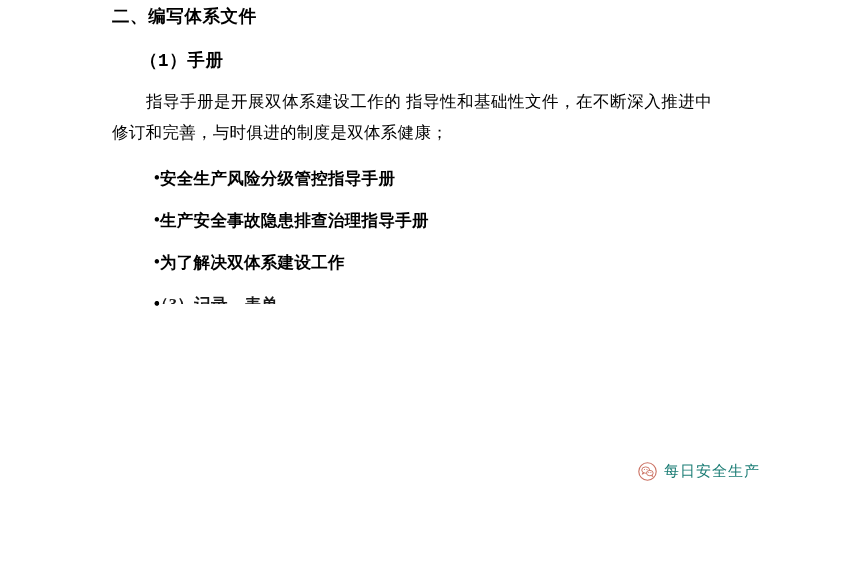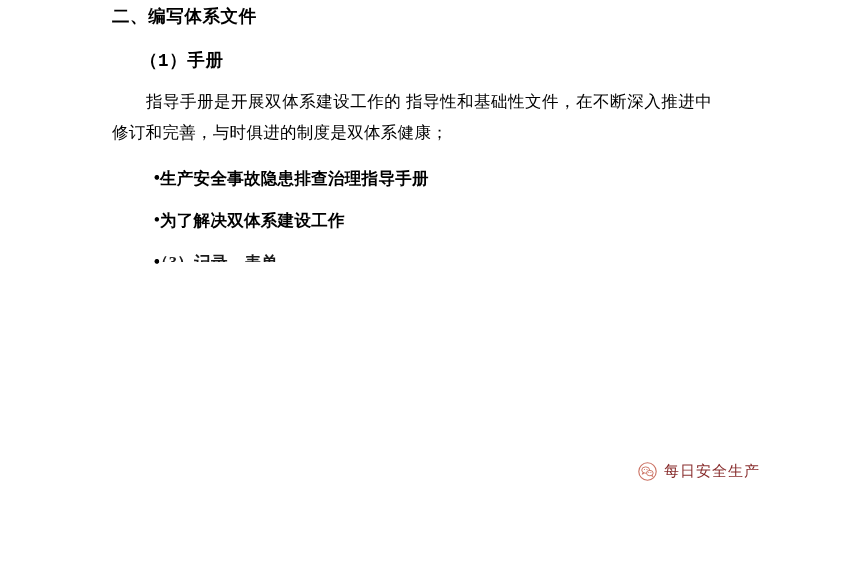--- a/index.html
+++ b/index.html
@@ -100,37 +100,38 @@
     letter-spacing: 1px;
     opacity: 0.95;
     white-space: nowrap;
   }
   .wm-icon {
     width: 19px;
     height: 19px;
     flex: 0 0 19px;
   }
   .wm-text {
-    color: #7f1d1d;
+    color: #0f766e;
   }
 </style>
 </head>
 <body>
 
 <div class="page">
   <div class="doc-body">
 
     <div class="heading">二、编写体系文件</div>
 
     <div class="subheading">（1）手册</div>
 
     <div class="para indent">指导手册是开展双体系建设工作的 指导性和基础性文件，在不断深入推进中修订和完善，与时俱进的制度是双体系健康；</div>
 
     <div class="bullet-item">
       <span class="dot">•</span>
+      <span class="btext">安全生产风险分级管控指导手册</span>
     </div>
 
     <div class="bullet-item">
       <span class="dot">•</span>
       <span class="btext">生产安全事故隐患排查治理指导手册</span>
     </div>
 
 
 
     <div class="bullet-item">

